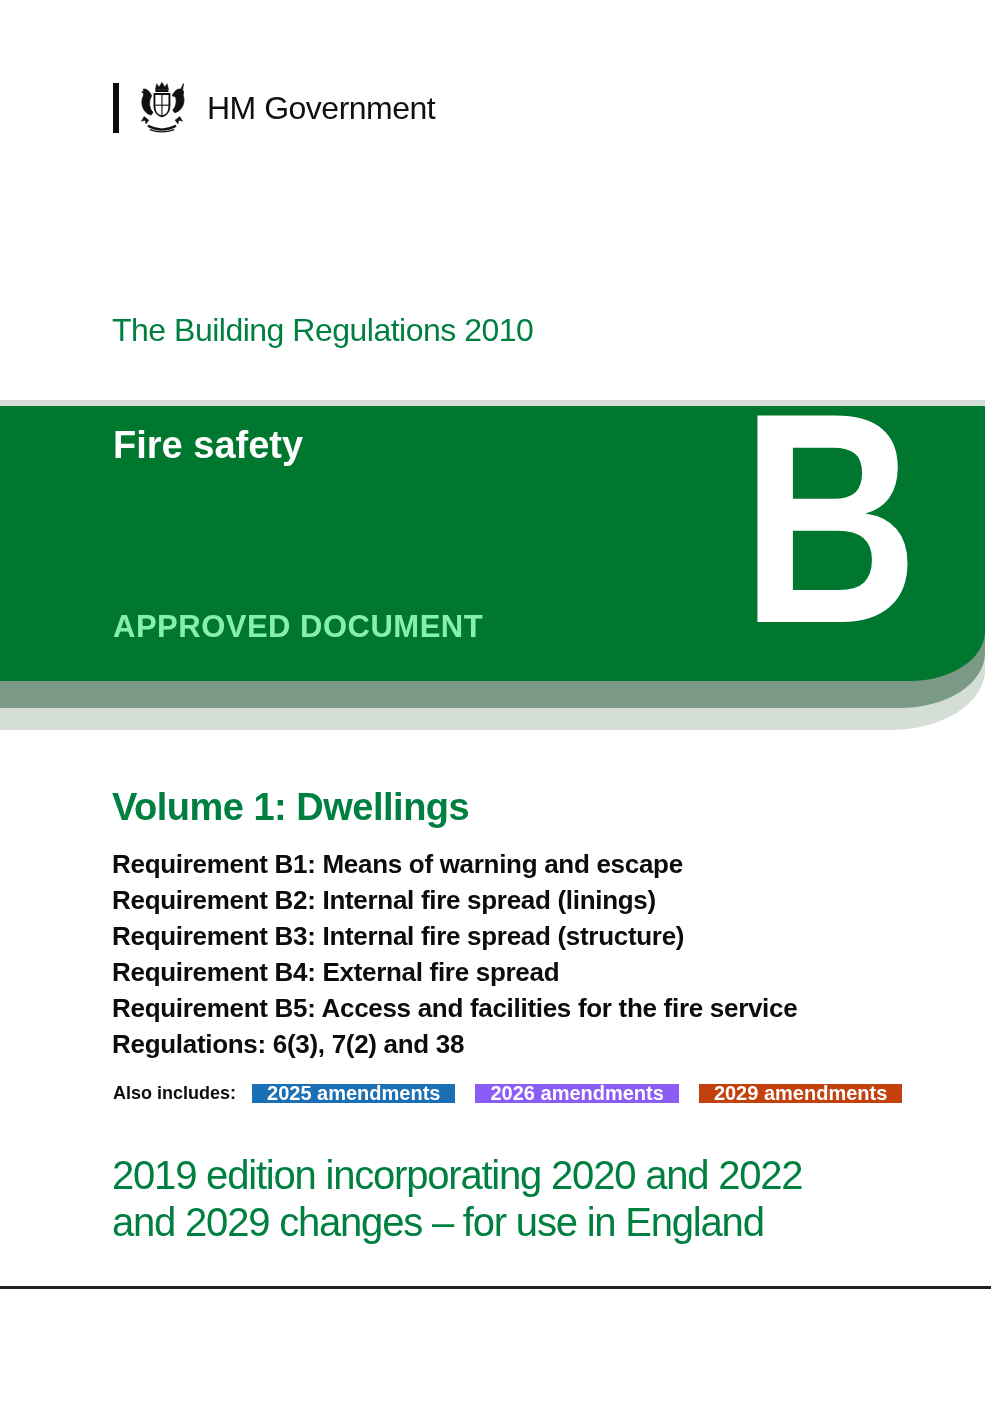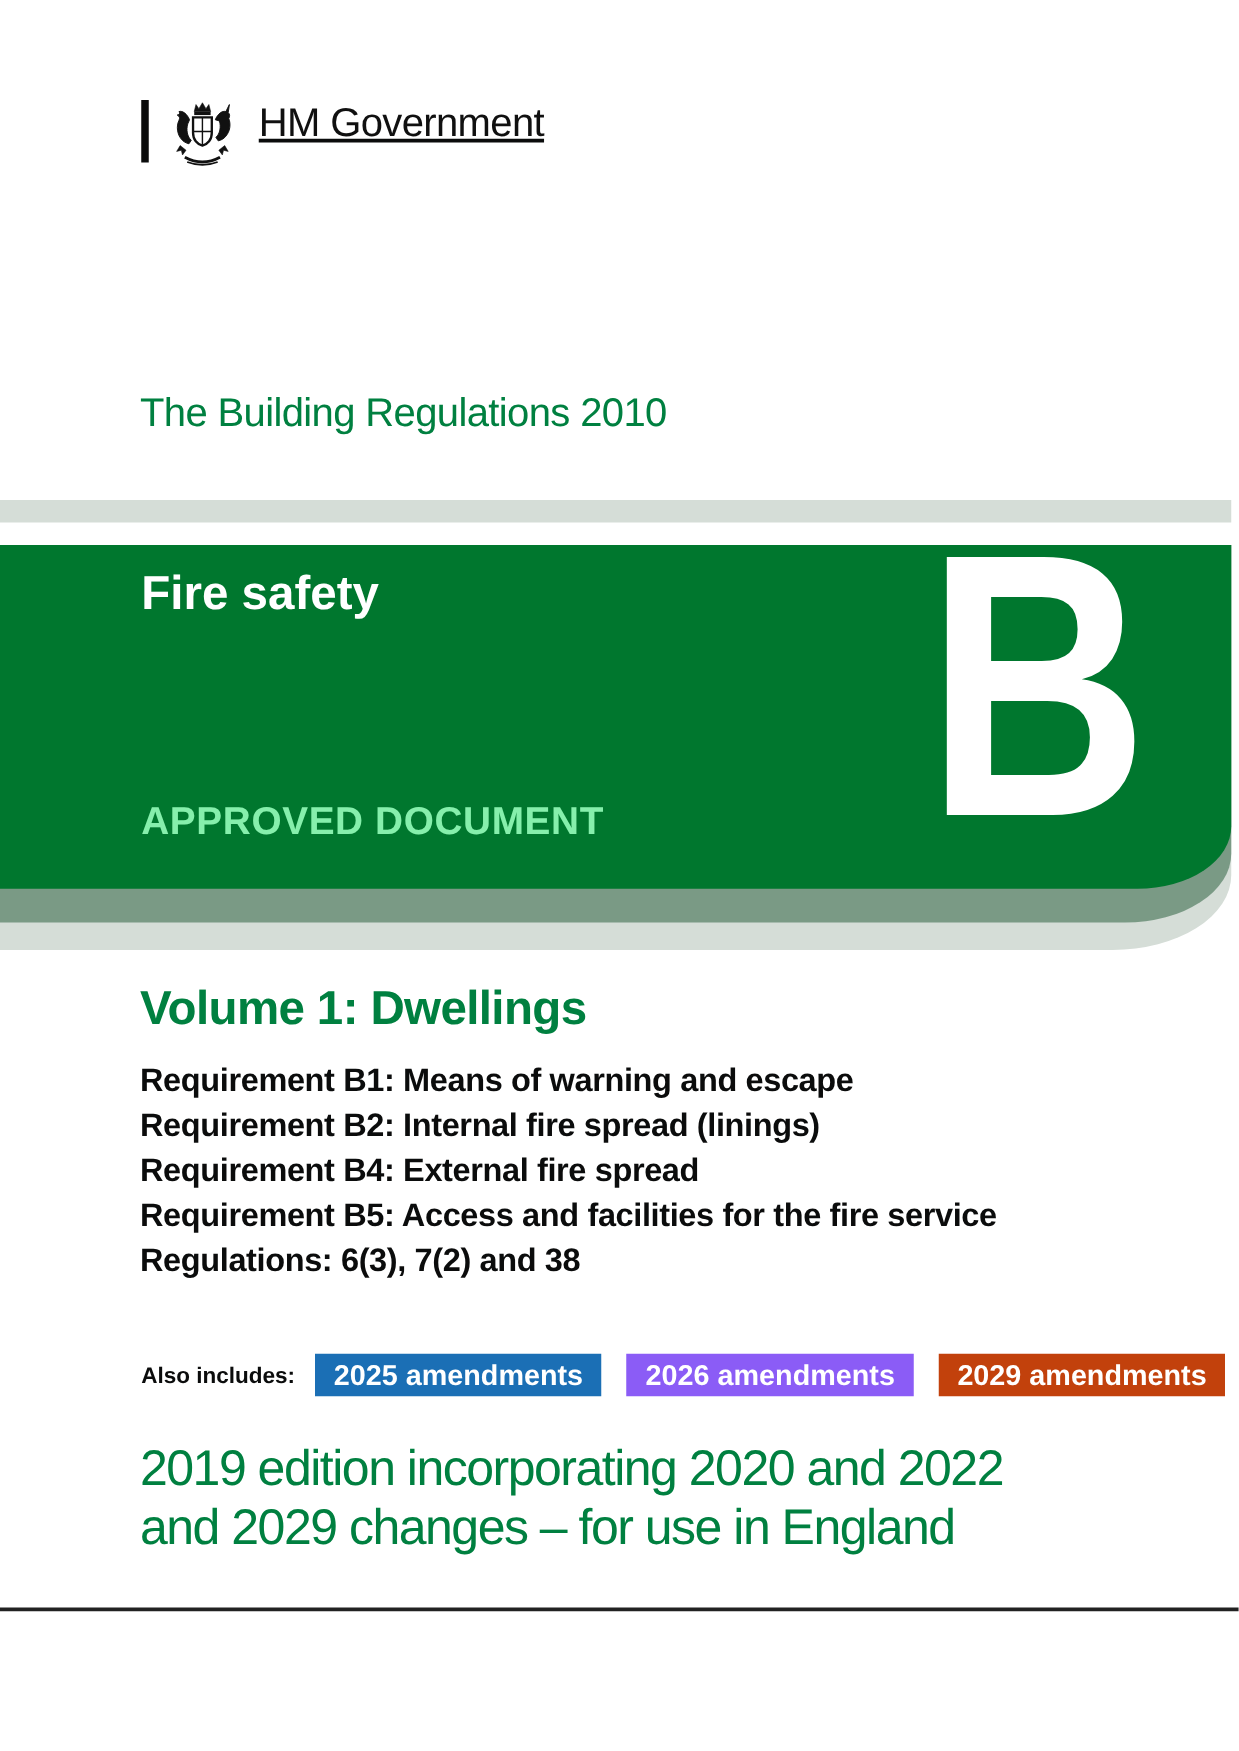--- a/index.html
+++ b/index.html
@@ -8,21 +8,21 @@
     background: #ffffff;
     position: relative;
     overflow: hidden;
     font-family: "Liberation Sans", sans-serif;
     color: #0b0c0c;
   }
 
   
   .logo-row {
     position: absolute; left: 113px; top: 80px;
-    display: flex;  text-decoration: underline;
+    display: flex; align-items: center;
   }
   .logo-bar {
     width: 6px; height: 50px; background: #0b0c0c;
     margin-right: 12px;
   }
   .crest { width: 60px; height: 56px; margin-right: 16px; }
   .logo-text {
     font-size: 32px; letter-spacing: -0.5px;
     color: #101010; white-space: nowrap;
   }
@@ -34,21 +34,21 @@
     color: #008040; white-space: nowrap;
   }
 
   
   .top-band {
     position: absolute; left: 0; top: 400px;
     width: 985px; height: 18px;
   }
 
   
-  .banner-stack { position: absolute; left: 0; top: 436px; width: 985px; height: 324px; }
+  .banner-stack { position: absolute; left: 0; top: 406px; width: 985px; height: 324px; }
   .band-light {
     position: absolute; left: 0; top: 0; width: 100%; height: 324px;
     border-bottom-right-radius: 95px 60px;
   }
   .band-sage {
     position: absolute; left: 0; top: 0; width: 100%; height: 302px;
     border-bottom-right-radius: 85px 55px;
   }
   .band-green {
     position: absolute; left: 0; top: 0; width: 100%; height: 275px;
@@ -88,22 +88,22 @@
   .amendments-row {
     position: absolute; left: 113px; top: 1083px;
     display: flex; align-items: center;
   }
   .amendments-label {
     font-size: 18px; font-weight: bold; color: #0b0c0c;
     margin-right: 16px; white-space: nowrap;
   }
   .badge {
     display: flex; align-items: center; justify-content: center;
-    height: 34px; padding: 0 15px; margin-right: 20px;
-    font-size: 23px; font-weight: bold; color: #ffffff;
+    height: 19px; padding: 0 15px; margin-right: 20px;
+    font-size: 20px; font-weight: bold; color: #ffffff;
     white-space: nowrap;
   }
 
   
   .edition {
     position: absolute; left: 112px; top: 1132px;
     font-size: 40px; font-weight: 300; letter-spacing: -1.2px;
     line-height: 47px; color: #008040; margin-top: 20px;
   }
   .edition div { white-space: nowrap; }
@@ -154,20 +154,21 @@
     <div class="banner-subheading">APPROVED DOCUMENT</div>
     <div class="banner-letter">B</div>
   </div>
 </div>
 
 <div class="volume-heading">Volume 1: Dwellings</div>
 
 <div class="requirements">
   <div>Requirement B1: Means of warning and escape</div>
   <div>Requirement B2: Internal fire spread (linings)</div>
+  <div>Requirement B3: Internal fire spread (structure)</div>
   <div>Requirement B4: External fire spread</div>
   <div>Requirement B5: Access and facilities for the fire service</div>
   <div>Regulations: 6(3), 7(2) and 38</div>
 </div>
 
 <div class="amendments-row">
   <div class="amendments-label">Also includes:</div>
   <div class="badge" style="background: rgb(27, 111, 181);">2025 amendments</div>
   <div class="badge" style="background: #8b5cf6;">2026 amendments</div>
   <div class="badge" style="background: #c2410c;">2029 amendments</div>

